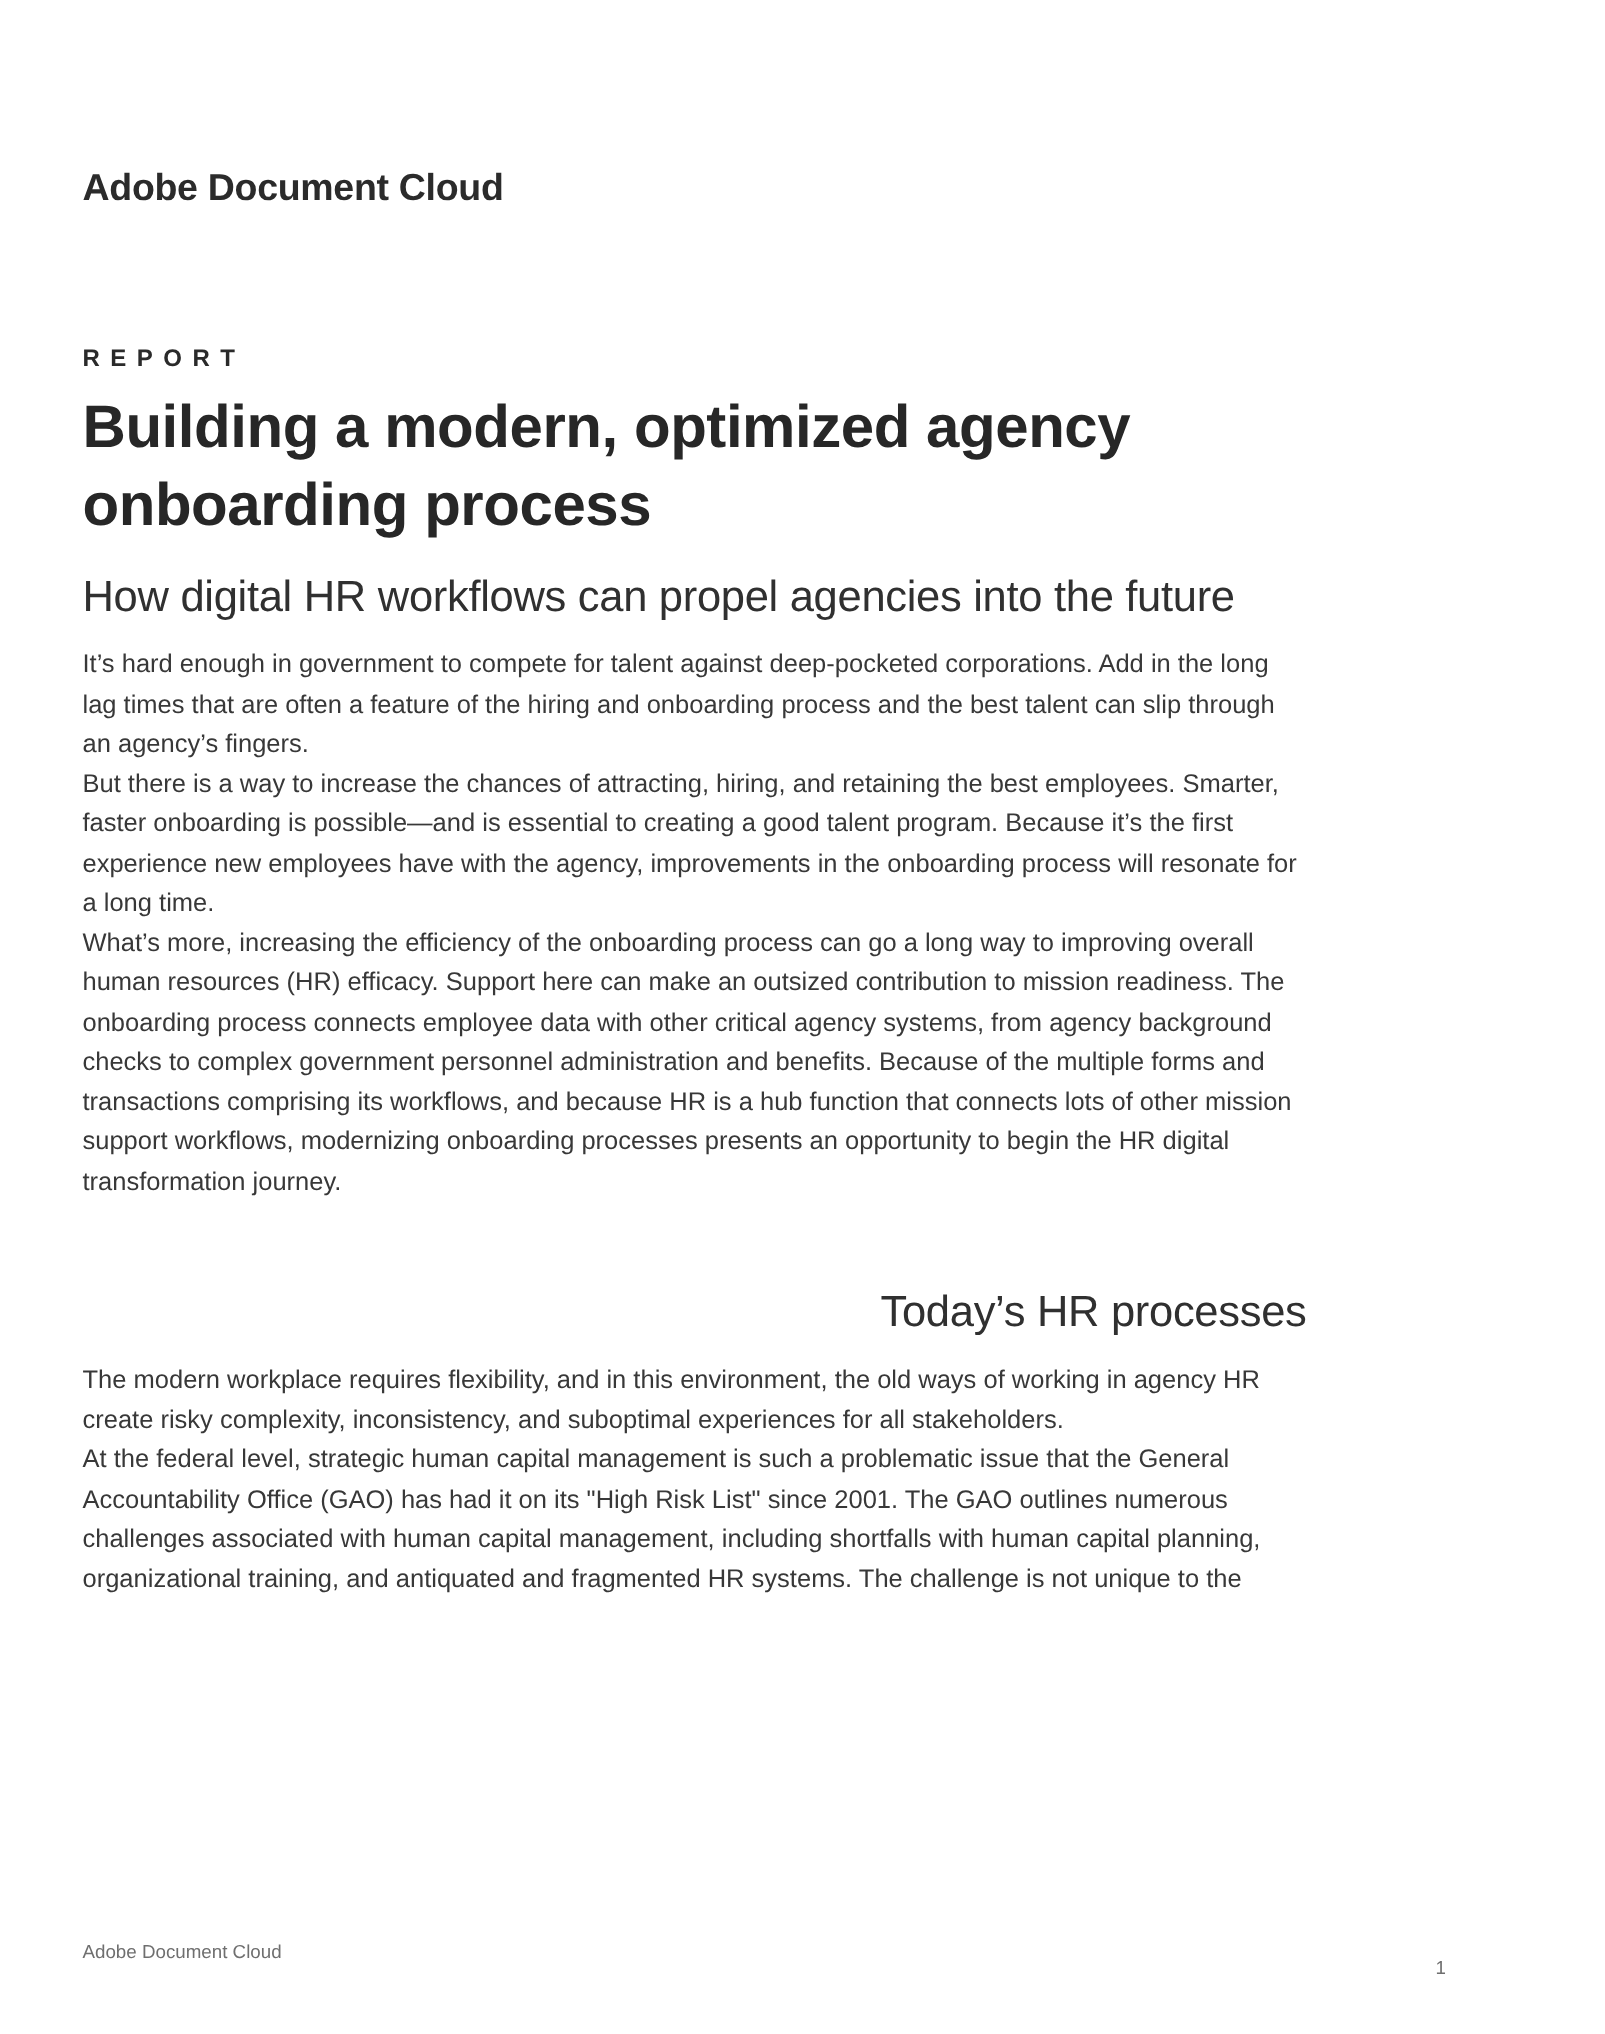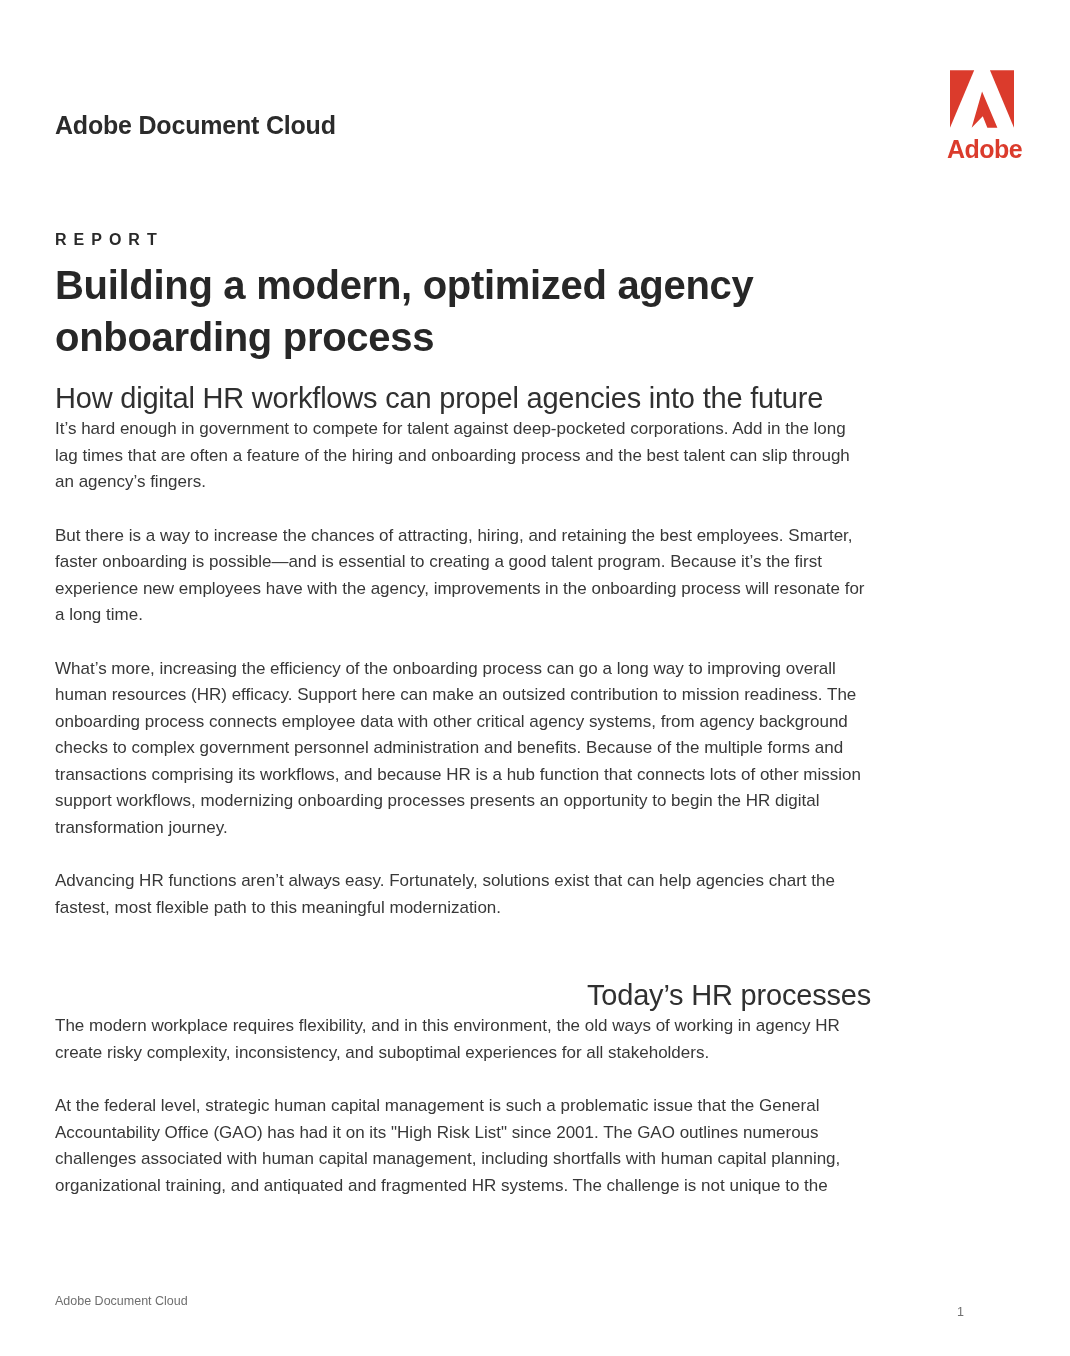--- a/index.html
+++ b/index.html
@@ -74,27 +74,26 @@
   }
   h2.report-subtitle {
     margin-top: 17px;
     font-size: 29px;
     line-height: 36px;
     font-weight: 400;
     color: #303030;
     letter-spacing: -0.2px;
   }
   p.body-para {
-    margin-top: 27px;
     font-size: 17px;
     line-height: 26.5px;
     color: #383838;
   }
   p.body-para.first {
-    margin-top: 0;
+    margin-top: 14px;
   }
   h3.section-heading {
     margin-top: 56px;
     font-size: 29px;
     line-height: 36px;
     font-weight: 400;
     color: #303030;
     letter-spacing: -0.2px;
     text-align: right;
   }
@@ -115,43 +114,34 @@
     color: #6f6f6f;
   }
 </style>
 </head>
 <body>
 
 <div class="page">
 
   <div class="brand-header">Adobe Document Cloud</div>
 
-  <div class="logo">
-    <svg viewBox="0 0 99 89" aria-hidden="true">
-      <polygon points="61.8,0 99,0 99,89"></polygon>
-      <polygon points="37.4,0 0,0 0,89"></polygon>
-      <polygon points="49.6,32.8 73.3,89 57.8,89 50.7,71.1 33.5,89"></polygon>
-    </svg>
-    <div class="logo-wordmark">Adobe</div>
-  </div>
 
   <main>
     <div class="eyebrow">REPORT</div>
 
     <h1 class="report-title">Building a modern, optimized agency onboarding process</h1>
 
     <h2 class="report-subtitle">How digital HR workflows can propel agencies into the future</h2>
 
     <p class="body-para first">It’s hard enough in government to compete for talent against deep-pocketed corporations. Add in the long lag times that are often a feature of the hiring and onboarding process and the best talent can slip through an agency’s fingers.</p>
 
     <p class="body-para">But there is a way to increase the chances of attracting, hiring, and retaining the best employees. Smarter, faster onboarding is possible—and is essential to creating a good talent program. Because it’s the first experience new employees have with the agency, improvements in the onboarding process will resonate for a long time.</p>
 
     <p class="body-para">What’s more, increasing the efficiency of the onboarding process can go a long way to improving overall human resources (HR) efficacy. Support here can make an outsized contribution to mission readiness. The onboarding process connects employee data with other critical agency systems, from agency background checks to complex government personnel administration and benefits. Because of the multiple forms and transactions comprising its workflows, and because HR is a hub function that connects lots of other mission support workflows, modernizing onboarding processes presents an opportunity to begin the HR digital transformation journey.</p>
 
-    <p class="body-para">Advancing HR functions aren’t always easy. Fortunately, solutions exist that can help agencies chart the fastest, most flexible path to this meaningful modernization.</p>
 
     <h3 class="section-heading">Today’s HR processes</h3>
 
     <p class="body-para first">The modern workplace requires flexibility, and in this environment, the old ways of working in agency HR create risky complexity, inconsistency, and suboptimal experiences for all stakeholders.</p>
 
     <p class="body-para">At the federal level, strategic human capital management is such a problematic issue that the General Accountability Office (GAO) has had it on its "High Risk List" since 2001. The GAO outlines numerous challenges associated with human capital management, including shortfalls with human capital planning, organizational training, and antiquated and fragmented HR systems. The challenge is not unique to the</p>
   </main>
 
   <div class="footer-brand">Adobe Document Cloud</div>
 

